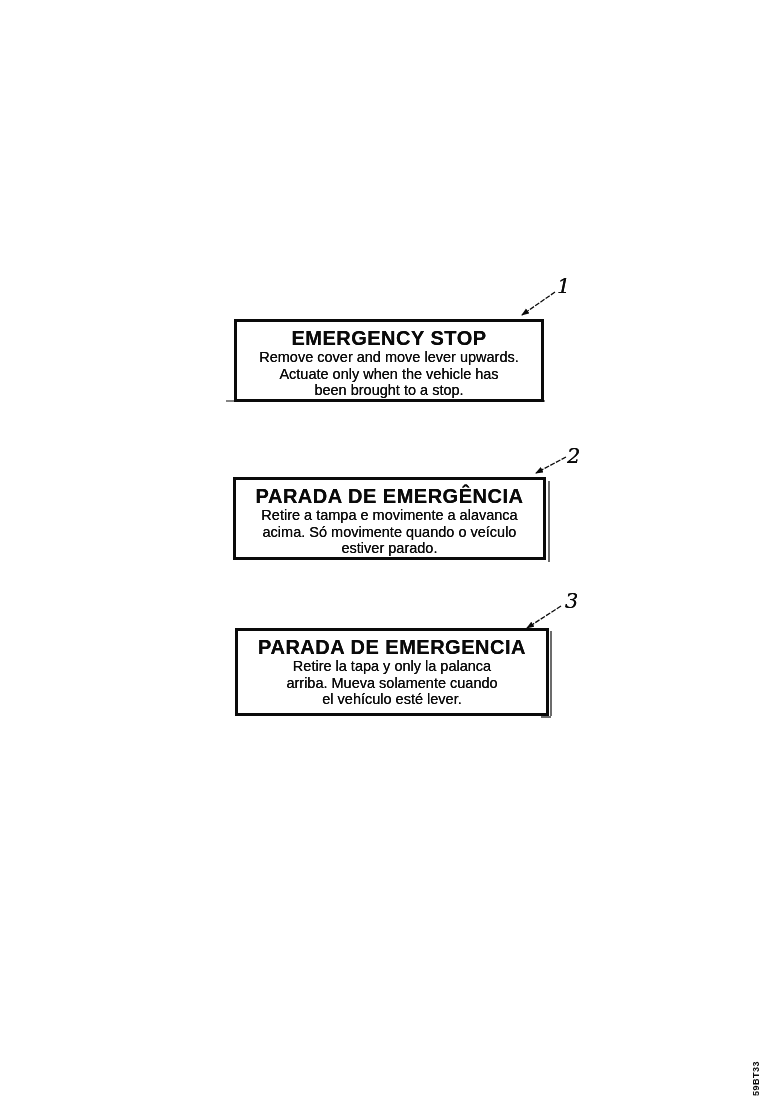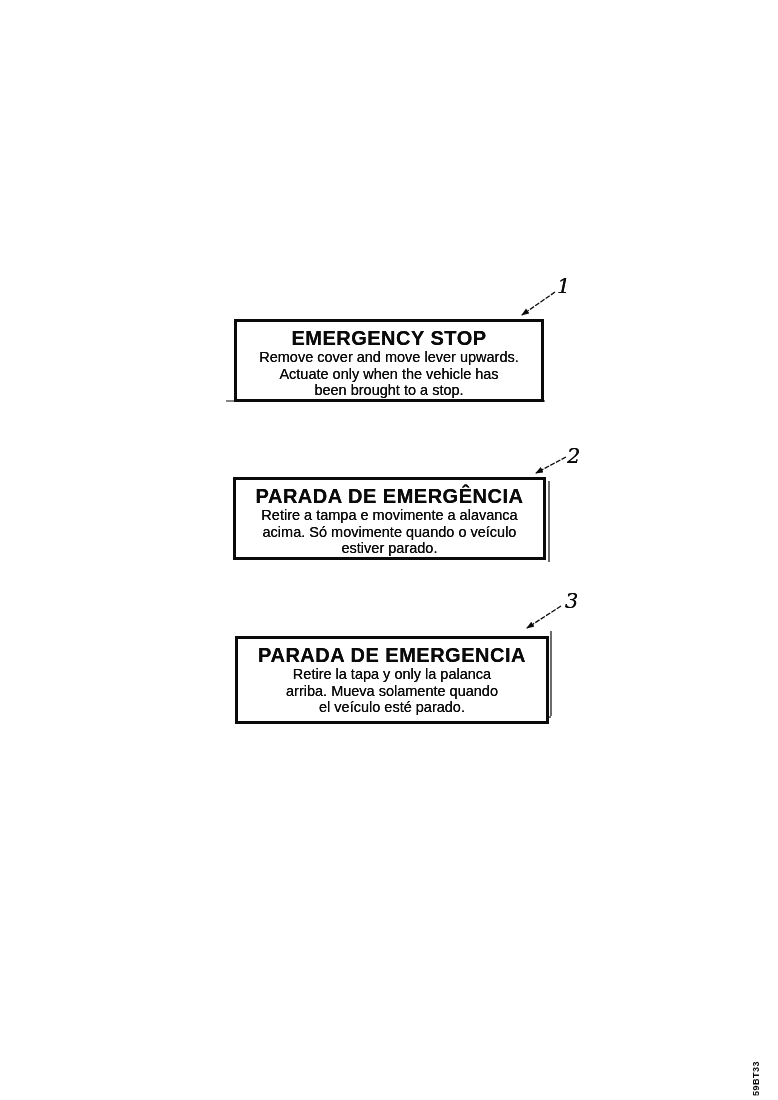--- a/index.html
+++ b/index.html
@@ -27,21 +27,21 @@
   .decal {
     position: absolute;
     box-sizing: border-box;
     border: 3px solid #0a0a0a;
     background: #ffffff;
     text-align: center;
     padding-top: 5px;
   }
   .decal-1 { left: 234px; top: 319px; width: 310px; height: 83px; }
   .decal-2 { left: 233px; top: 477px; width: 313px; height: 83px; }
-  .decal-3 { left: 235px; top: 628px; width: 314px; height: 88px; margin-top: 8px; }
+  .decal-3 { left: 235px; top: 628px; width: 314px; height: 88px; }
   .decal-title {
     font-size: 20px;
     font-weight: bold;
     letter-spacing: 0.5px;
     line-height: 22px;
     text-shadow: 0 0 0.6px #000;
     white-space: nowrap;
   }
   .decal-line {
     font-size: 14.5px;
@@ -106,22 +106,22 @@
   <div class="decal decal-2">
     <div class="decal-title">PARADA DE EMERGÊNCIA</div>
     <div class="decal-line">Retire a tampa e movimente a alavanca</div>
     <div class="decal-line">acima. Só movimente quando o veículo</div>
     <div class="decal-line">estiver parado.</div>
   </div>
 
   <div class="decal decal-3">
     <div class="decal-title">PARADA DE EMERGENCIA</div>
     <div class="decal-line">Retire la tapa y only la palanca</div>
-    <div class="decal-line">arriba. Mueva solamente quando</div>
-    <div class="decal-line">el veículo esté parado.</div>
+    <div class="decal-line">arriba. Mueva solamente cuando</div>
+    <div class="decal-line">el vehículo esté lever.</div>
   </div>
 
   <div class="callout callout-1">1</div>
   <div class="callout callout-2">2</div>
   <div class="callout callout-3">3</div>
 
   <div class="figure-code">59BT33</div>
 
 </div>
 

